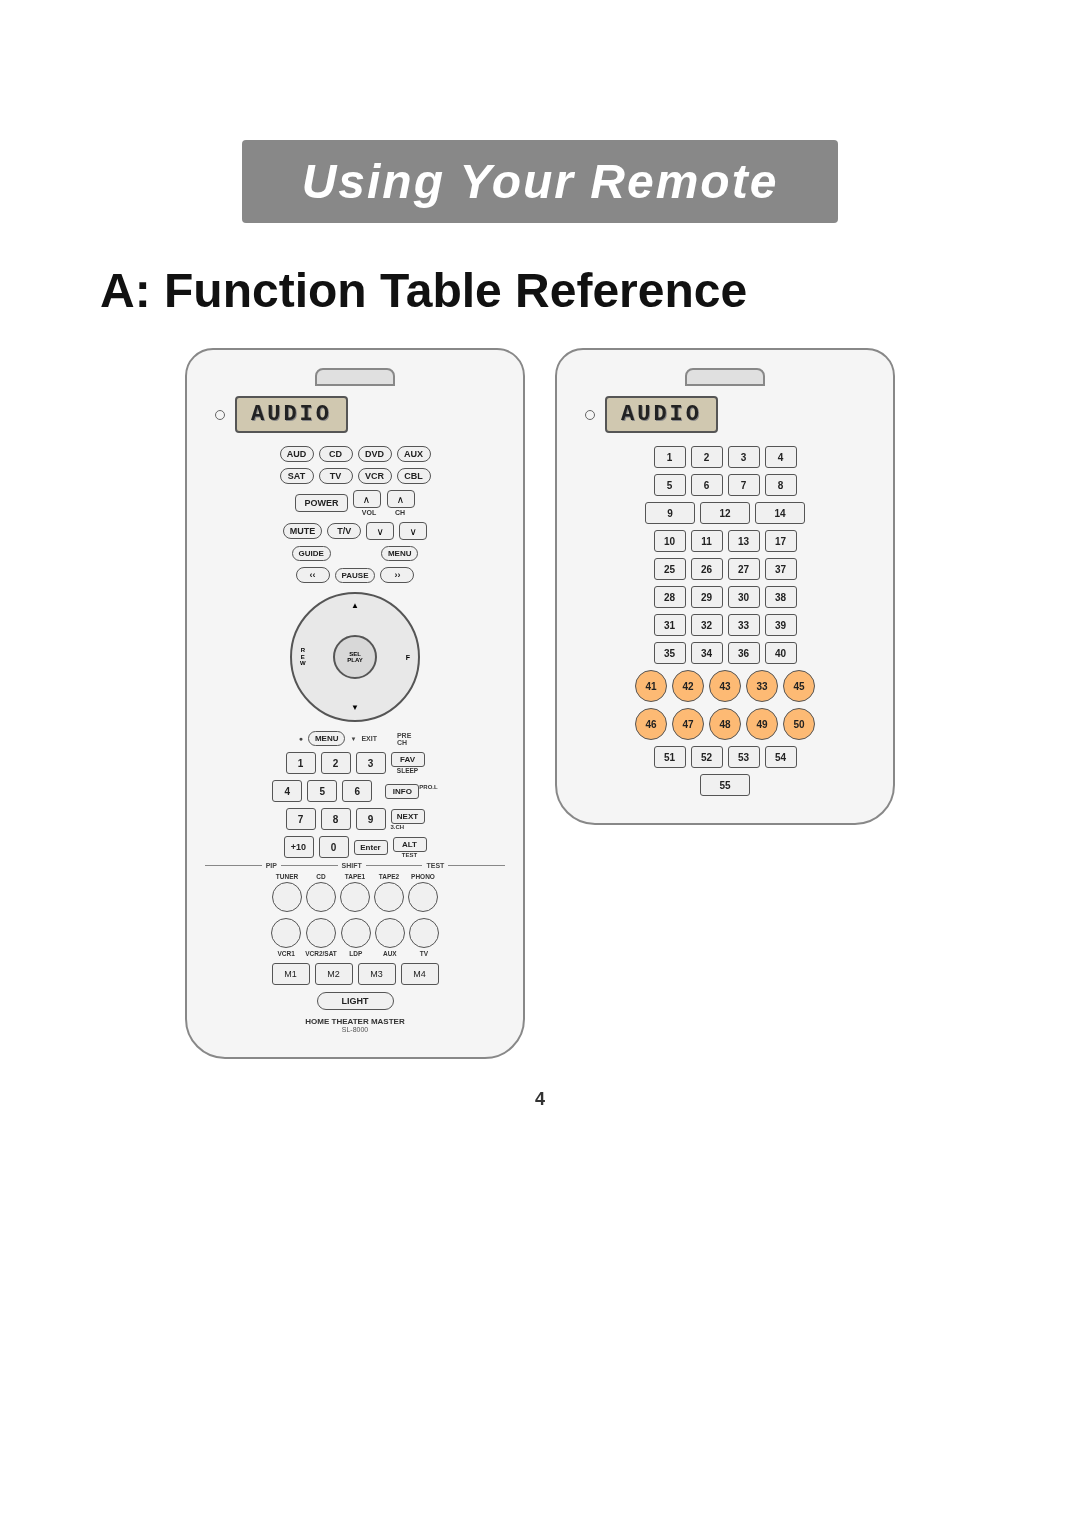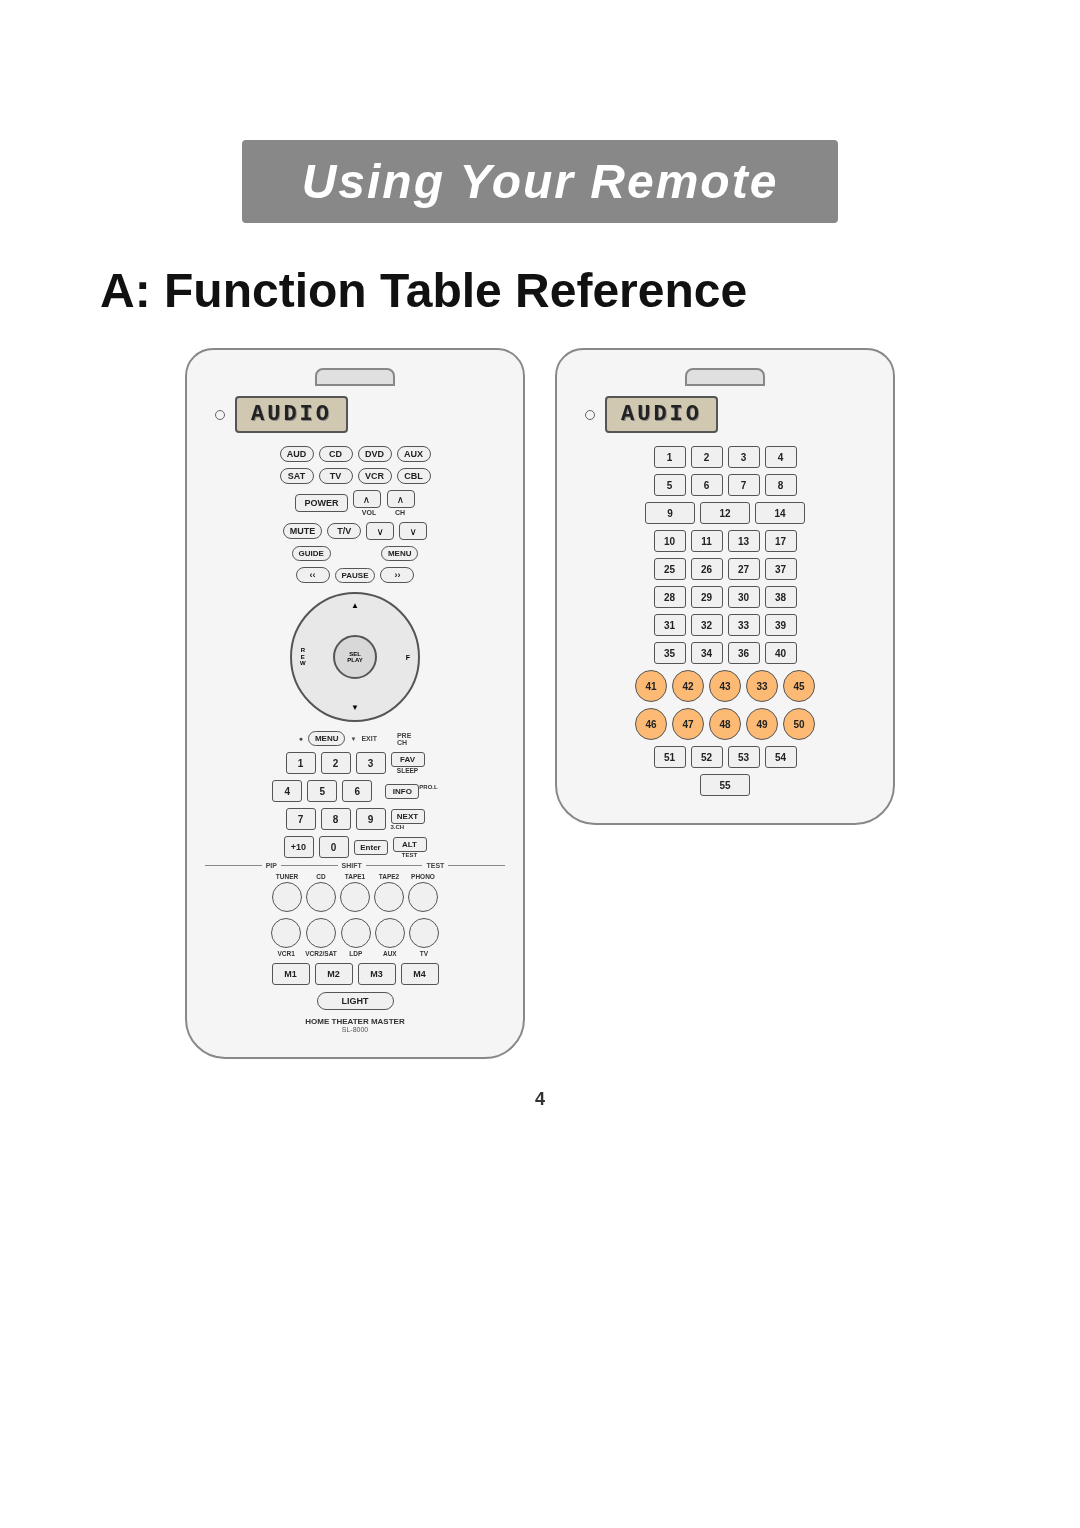--- a/index.html
+++ b/index.html
@@ -242,21 +242,21 @@
       text-align: center;
     }
 
     
     .btn-m {
       border: 1.5px solid #555;
       border-radius: 3px;
       width: 38px;
       height: 22px;
       font-size: 9px;
-      font-weight: 700;
+      font-weight: 400;
       background: #f0f0f0;
       color: #222;
       display: flex;
       align-items: center;
       justify-content: center;
     }
 
     
     .btn-light {
       border: 1.5px solid #555;

